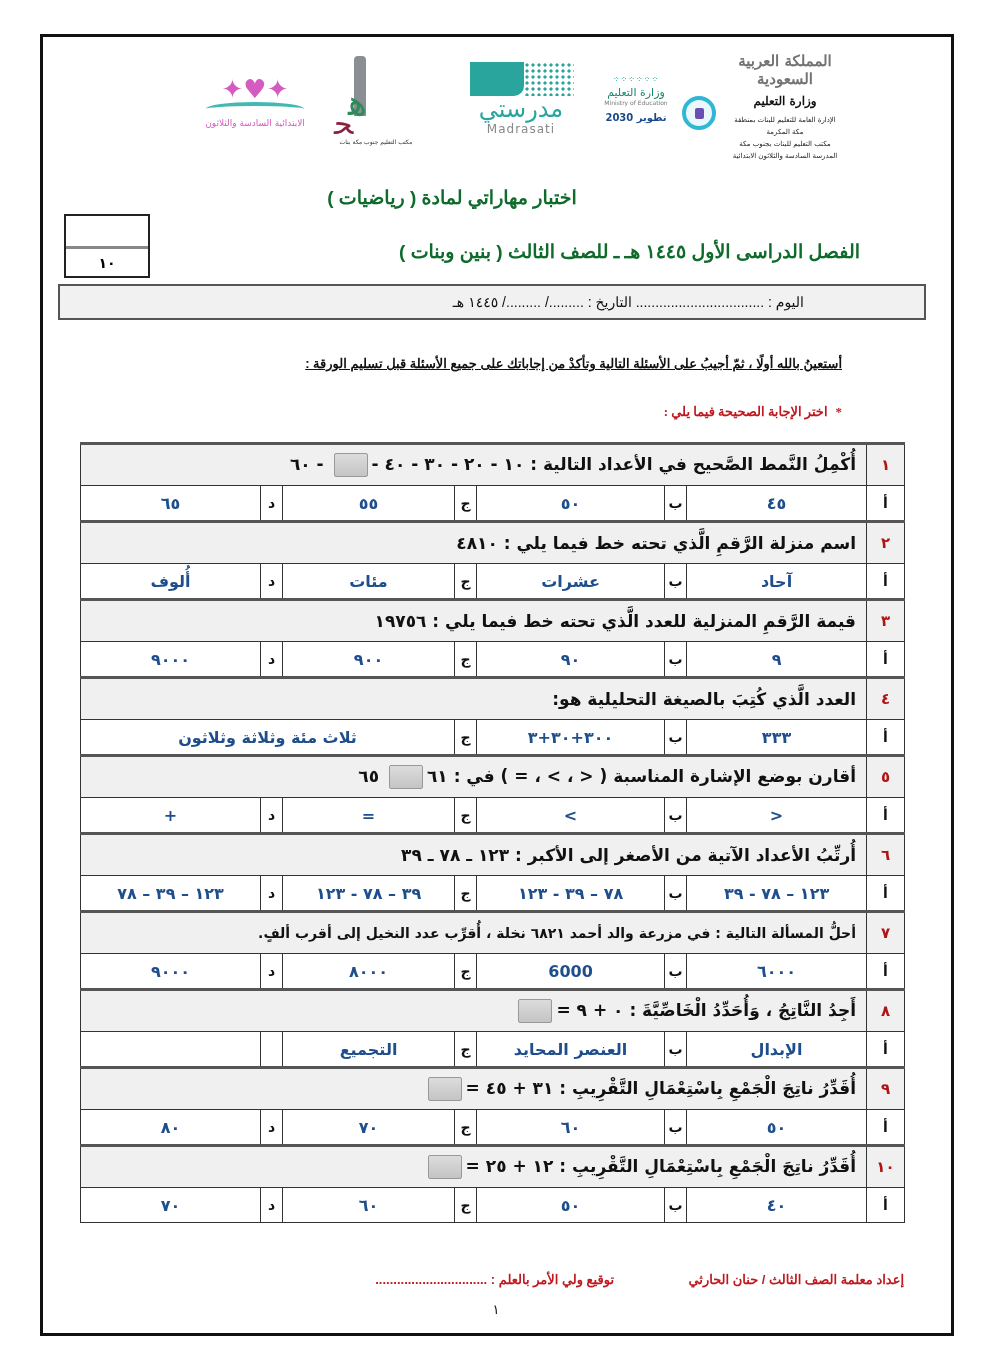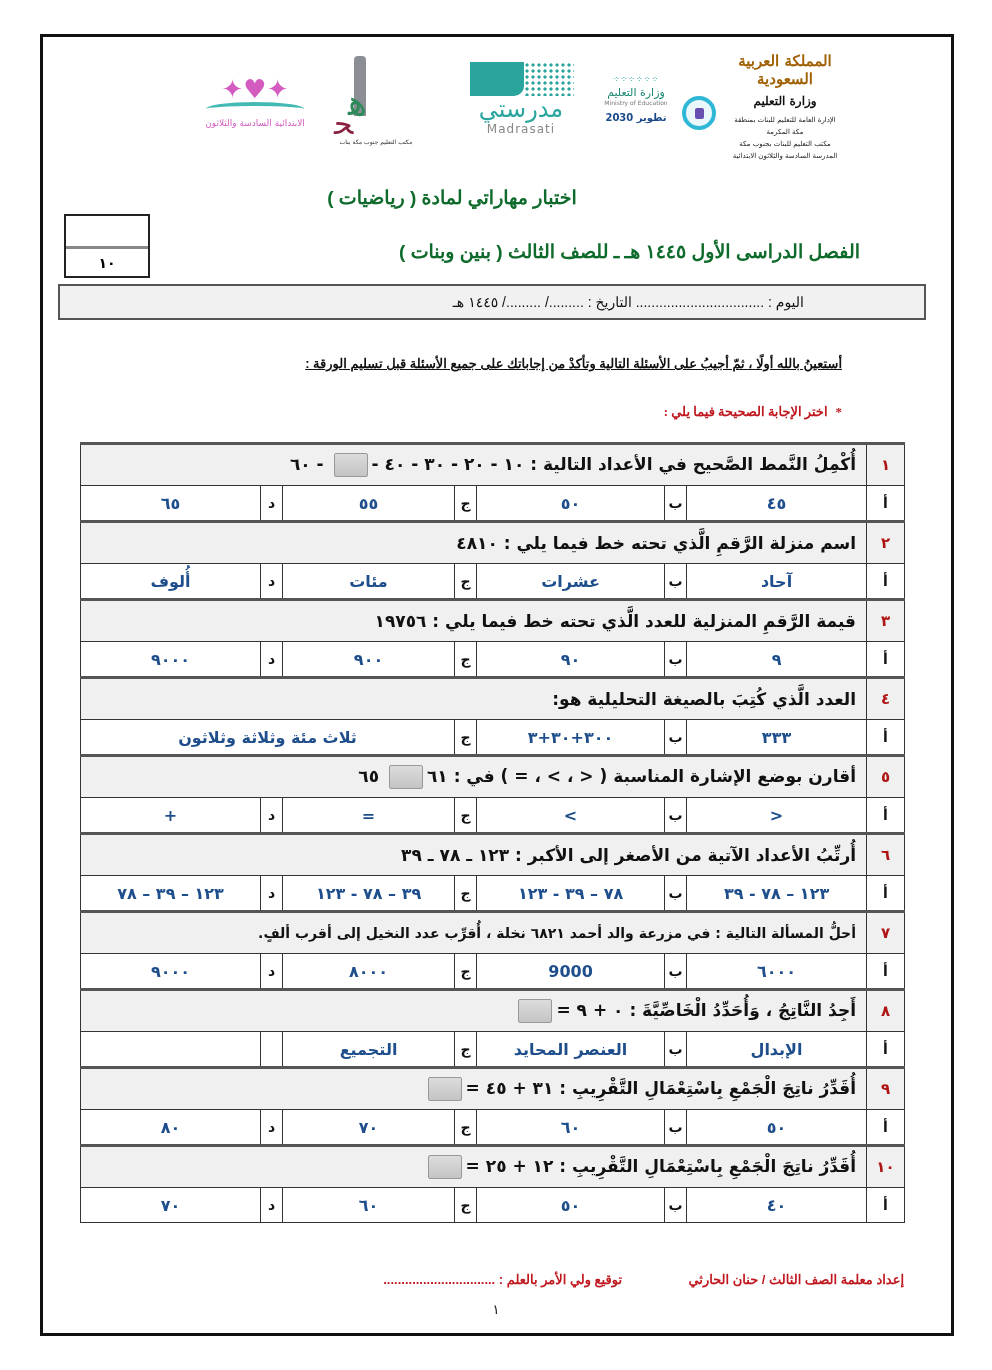--- a/index.html
+++ b/index.html
@@ -4,21 +4,21 @@
 <style>
   html, body { margin:0; padding:0; background:#ffffff; }
   body { width:992px; height:1370px; position:relative; overflow:hidden;
          font-family:"DejaVu Sans", sans-serif; }
   .frame { position:absolute; left:40px; top:34px; width:914px; height:1302px;
            border:3px solid #111; box-sizing:border-box; }
 
   
   .logo { position:absolute; }
   .l-kingdom { left:730px; top:52px; width:110px; text-align:center; direction:rtl; }
-  .l-kingdom .k1 { font-family:"DejaVu Serif", serif; font-size:15px; font-weight:bold; color:#a16207; }
+  .l-kingdom .k1 { font-family:"DejaVu Serif", serif; font-size:15px; font-weight:bold; color:#737373; }
   .l-kingdom .k2 { font-family:"DejaVu Serif", serif; font-size:12px; font-weight:bold; color:#111; margin-top:6px; }
   .l-kingdom .k3 { font-size:7px; color:#222; line-height:12px; margin-top:6px; }
   .l-seal { left:682px; top:96px; width:34px; height:34px; border-radius:50%;
             border:4px solid #2fb7d6; box-sizing:border-box; background:#eaf7fb; }
   .l-seal::after { content:""; position:absolute; left:9px; top:8px; width:9px; height:11px; background:#6a4fb3; border-radius:2px; }
   .l-moe { left:602px; top:76px; width:68px; text-align:center; direction:rtl; }
   .l-moe .dots { font-size:8px; color:#2ba6a0; letter-spacing:1px; line-height:8px; }
   .l-moe .m1 { font-size:11px; color:#16866f; margin-top:2px; }
   .l-moe .m2 { font-size:6px; color:#777; }
   .l-moe .m3 { font-size:10px; color:#1b4a8c; font-weight:bold; margin-top:6px; }
@@ -220,21 +220,21 @@
         <td class="ans">١٢٣ – ٣٩ – ٧٨</td>
       </tr>
       <tr class="q">
         <td class="qnum">٧</td>
         <td class="qtext small" colspan="7"><span>أحلُّ المسألة التالية : في مزرعة والد أحمد  ٦٨٢١  نخلة ، أُقرِّب عدد النخيل إلى أقرب ألفٍ.</span><span></span></td>
       </tr>
       <tr class="a">
         <td class="letter">أ</td>
         <td class="ans">٦٠٠٠</td>
         <td class="letter">ب</td>
-        <td class="ans">9000</td>
+        <td class="ans">6000</td>
         <td class="letter">ج</td>
         <td class="ans">٨٠٠٠</td>
         <td class="letter">د</td>
         <td class="ans">٩٠٠٠</td>
       </tr>
       <tr class="q">
         <td class="qnum">٨</td>
         <td class="qtext" colspan="7"><span>أَجِدُ النَّاتِجُ ، وَأُحَدِّدُ الْخَاصِّيَّةَ :  ٠ + ٩ =</span><span class="blank"></span><span></span></td>
       </tr>
       <tr class="a">
@@ -272,14 +272,14 @@
         <td class="ans">٥٠</td>
         <td class="letter">ج</td>
         <td class="ans">٦٠</td>
         <td class="letter">د</td>
         <td class="ans">٧٠</td>
       </tr>
     </tbody>
 </table>
 
 <div class="footer" style="right:88px">إعداد معلمة الصف الثالث / حنان الحارثي</div>
-<div class="footer" style="right:370px">توقيع ولي الأمر بالعلم : ...............................</div>
+<div class="footer" style="right:378px">توقيع ولي الأمر بالعلم : ...............................</div>
 <div class="pagenum">١</div>
 
 </body></html>

